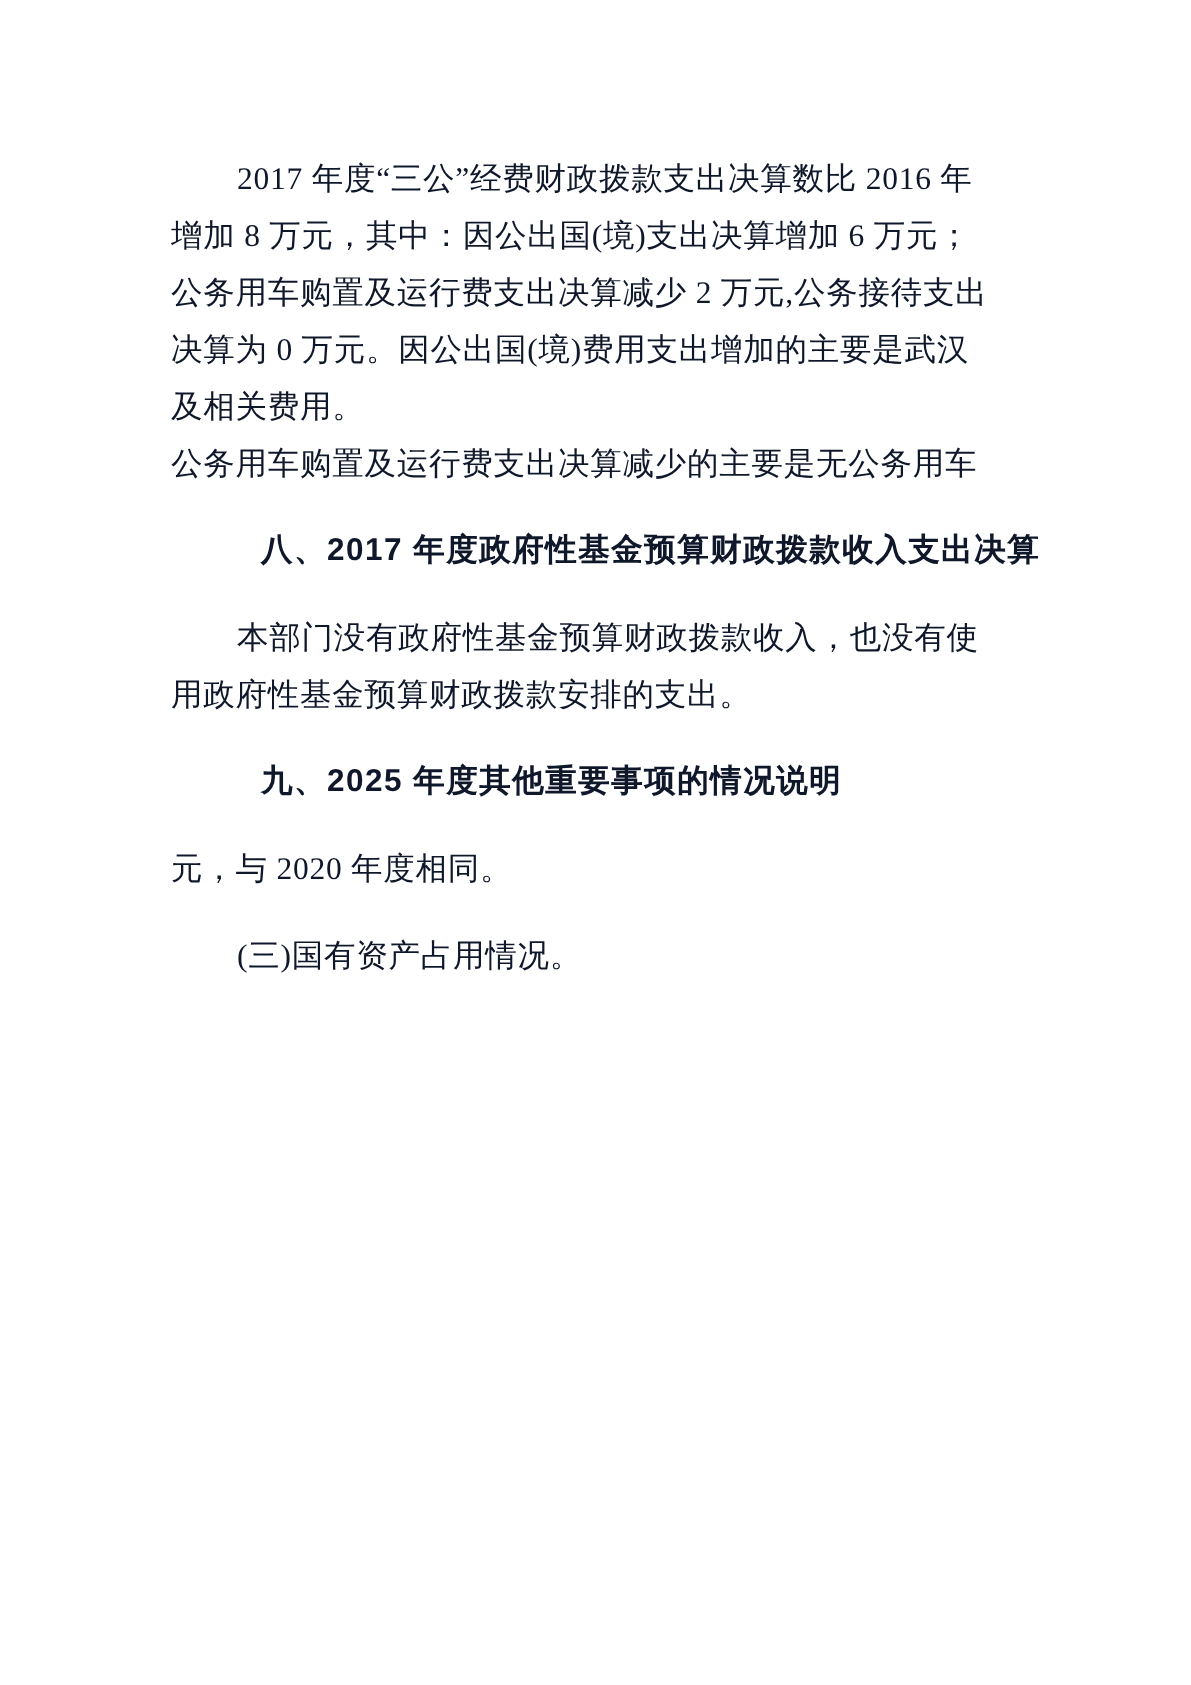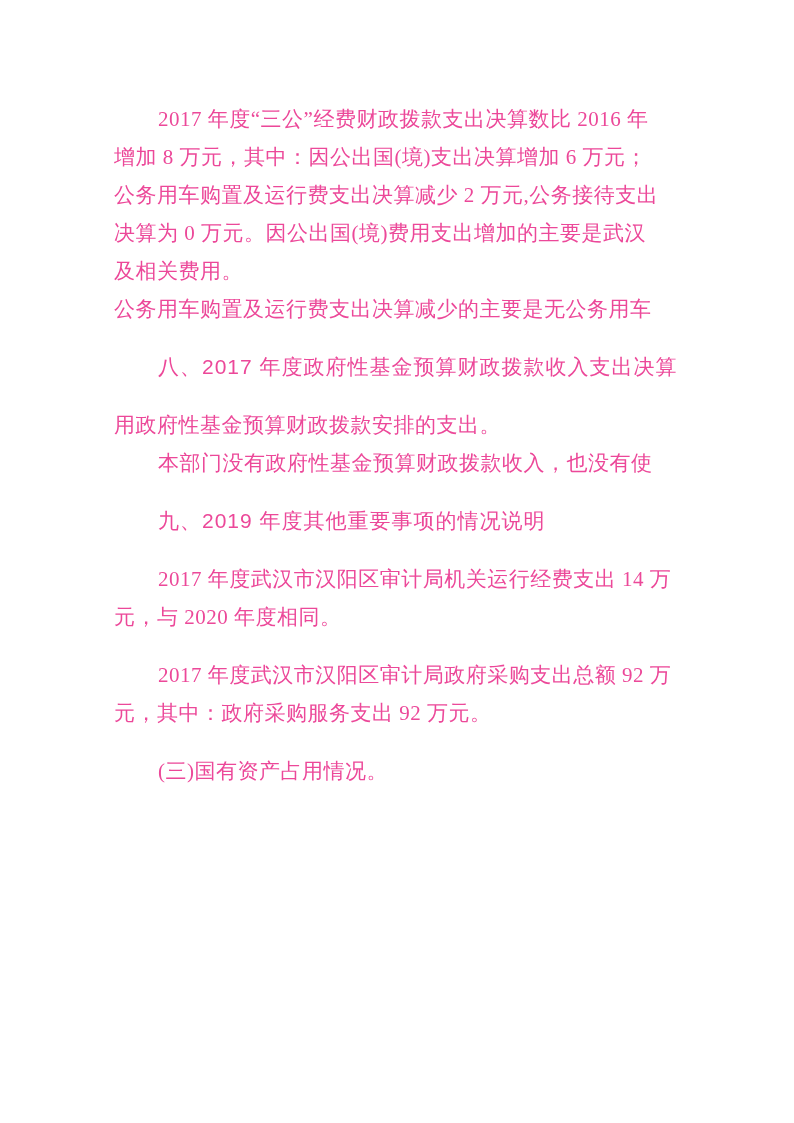--- a/index.html
+++ b/index.html
@@ -9,41 +9,42 @@
     background: #ffffff;
   }
   .page {
     position: relative;
     width: 794px;
     height: 1123px;
     background: #ffffff;
     box-sizing: border-box;
     padding: 100px 112px 0 114px;
     overflow: hidden;
-    color: #ec4899;
+    color: #0f172a;
     font-family: "Liberation Serif", "DejaVu Serif", serif;
     font-size: 21px;
     line-height: 38px;
     letter-spacing: 0.5px;
   }
   .block {
     margin: 0 0 20px 0;
   }
   .line {
     display: block;
     text-align: left;
     white-space: nowrap;
   }
   .indent {
     padding-left: 44px;
   }
   .heading .line {
     font-family: "Liberation Sans", "DejaVu Sans", sans-serif;
-    font-weight: normal;
+    font-weight: bold;
     letter-spacing: 1px;
+    margin-left: 16px;
   }
 </style>
 </head>
 <body>
 
 <div class="page">
 
   <div class="block paragraph">
     <span class="line indent">2017 年度“三公”经费财政拨款支出决算数比 2016 年</span>
     <span class="line">增加 8 万元，其中：因公出国(境)支出决算增加 6 万元；</span>
@@ -51,37 +52,32 @@
     <span class="line">决算为 0 万元。因公出国(境)费用支出增加的主要是武汉</span>
     <span class="line">及相关费用。</span>
     <span class="line">公务用车购置及运行费支出决算减少的主要是无公务用车</span>
   </div>
 
   <div class="block heading">
     <span class="line indent">八、2017 年度政府性基金预算财政拨款收入支出决算</span>
   </div>
 
   <div class="block paragraph">
+    <span class="line indent">本部门没有政府性基金预算财政拨款收入，也没有使</span>
     <span class="line">用政府性基金预算财政拨款安排的支出。</span>
-    <span class="line indent">本部门没有政府性基金预算财政拨款收入，也没有使</span>
   </div>
 
   <div class="block heading">
-    <span class="line indent">九、2019 年度其他重要事项的情况说明</span>
+    <span class="line indent">九、2025 年度其他重要事项的情况说明</span>
   </div>
 
 
   <div class="block paragraph">
-    <span class="line indent">2017 年度武汉市汉阳区审计局机关运行经费支出 14 万</span>
     <span class="line">元，与 2020 年度相同。</span>
   </div>
 
 
-  <div class="block paragraph">
-    <span class="line indent">2017 年度武汉市汉阳区审计局政府采购支出总额 92 万</span>
-    <span class="line">元，其中：政府采购服务支出 92 万元。</span>
-  </div>
 
   <div class="block subheading">
     <span class="line indent">(三)国有资产占用情况。</span>
   </div>
 
 </div>
 
 </body></html>

